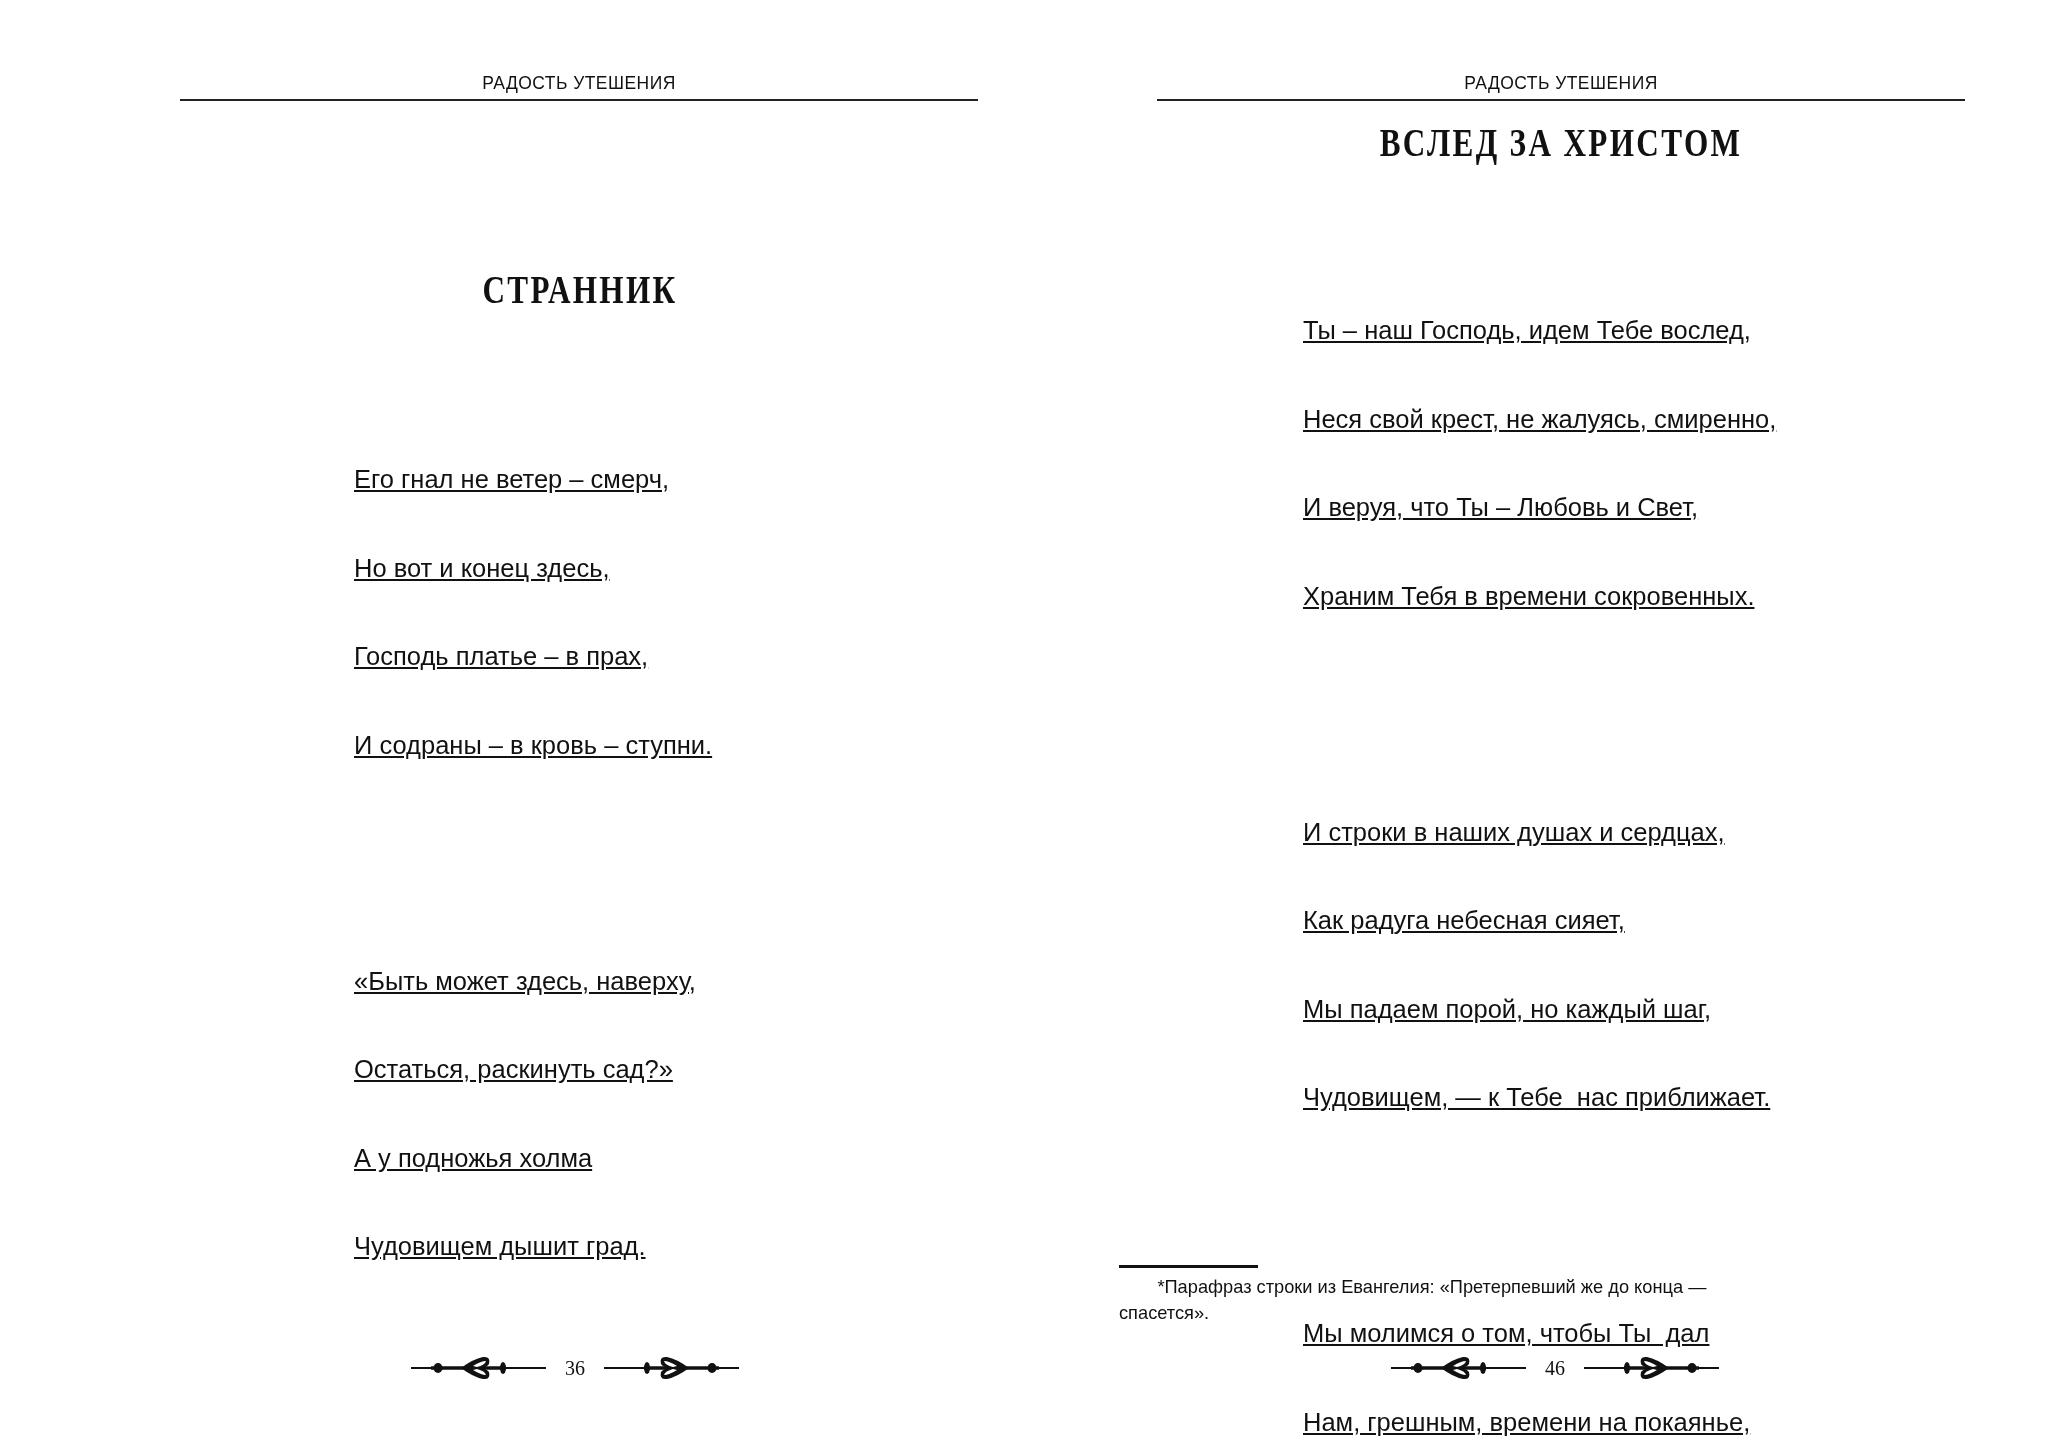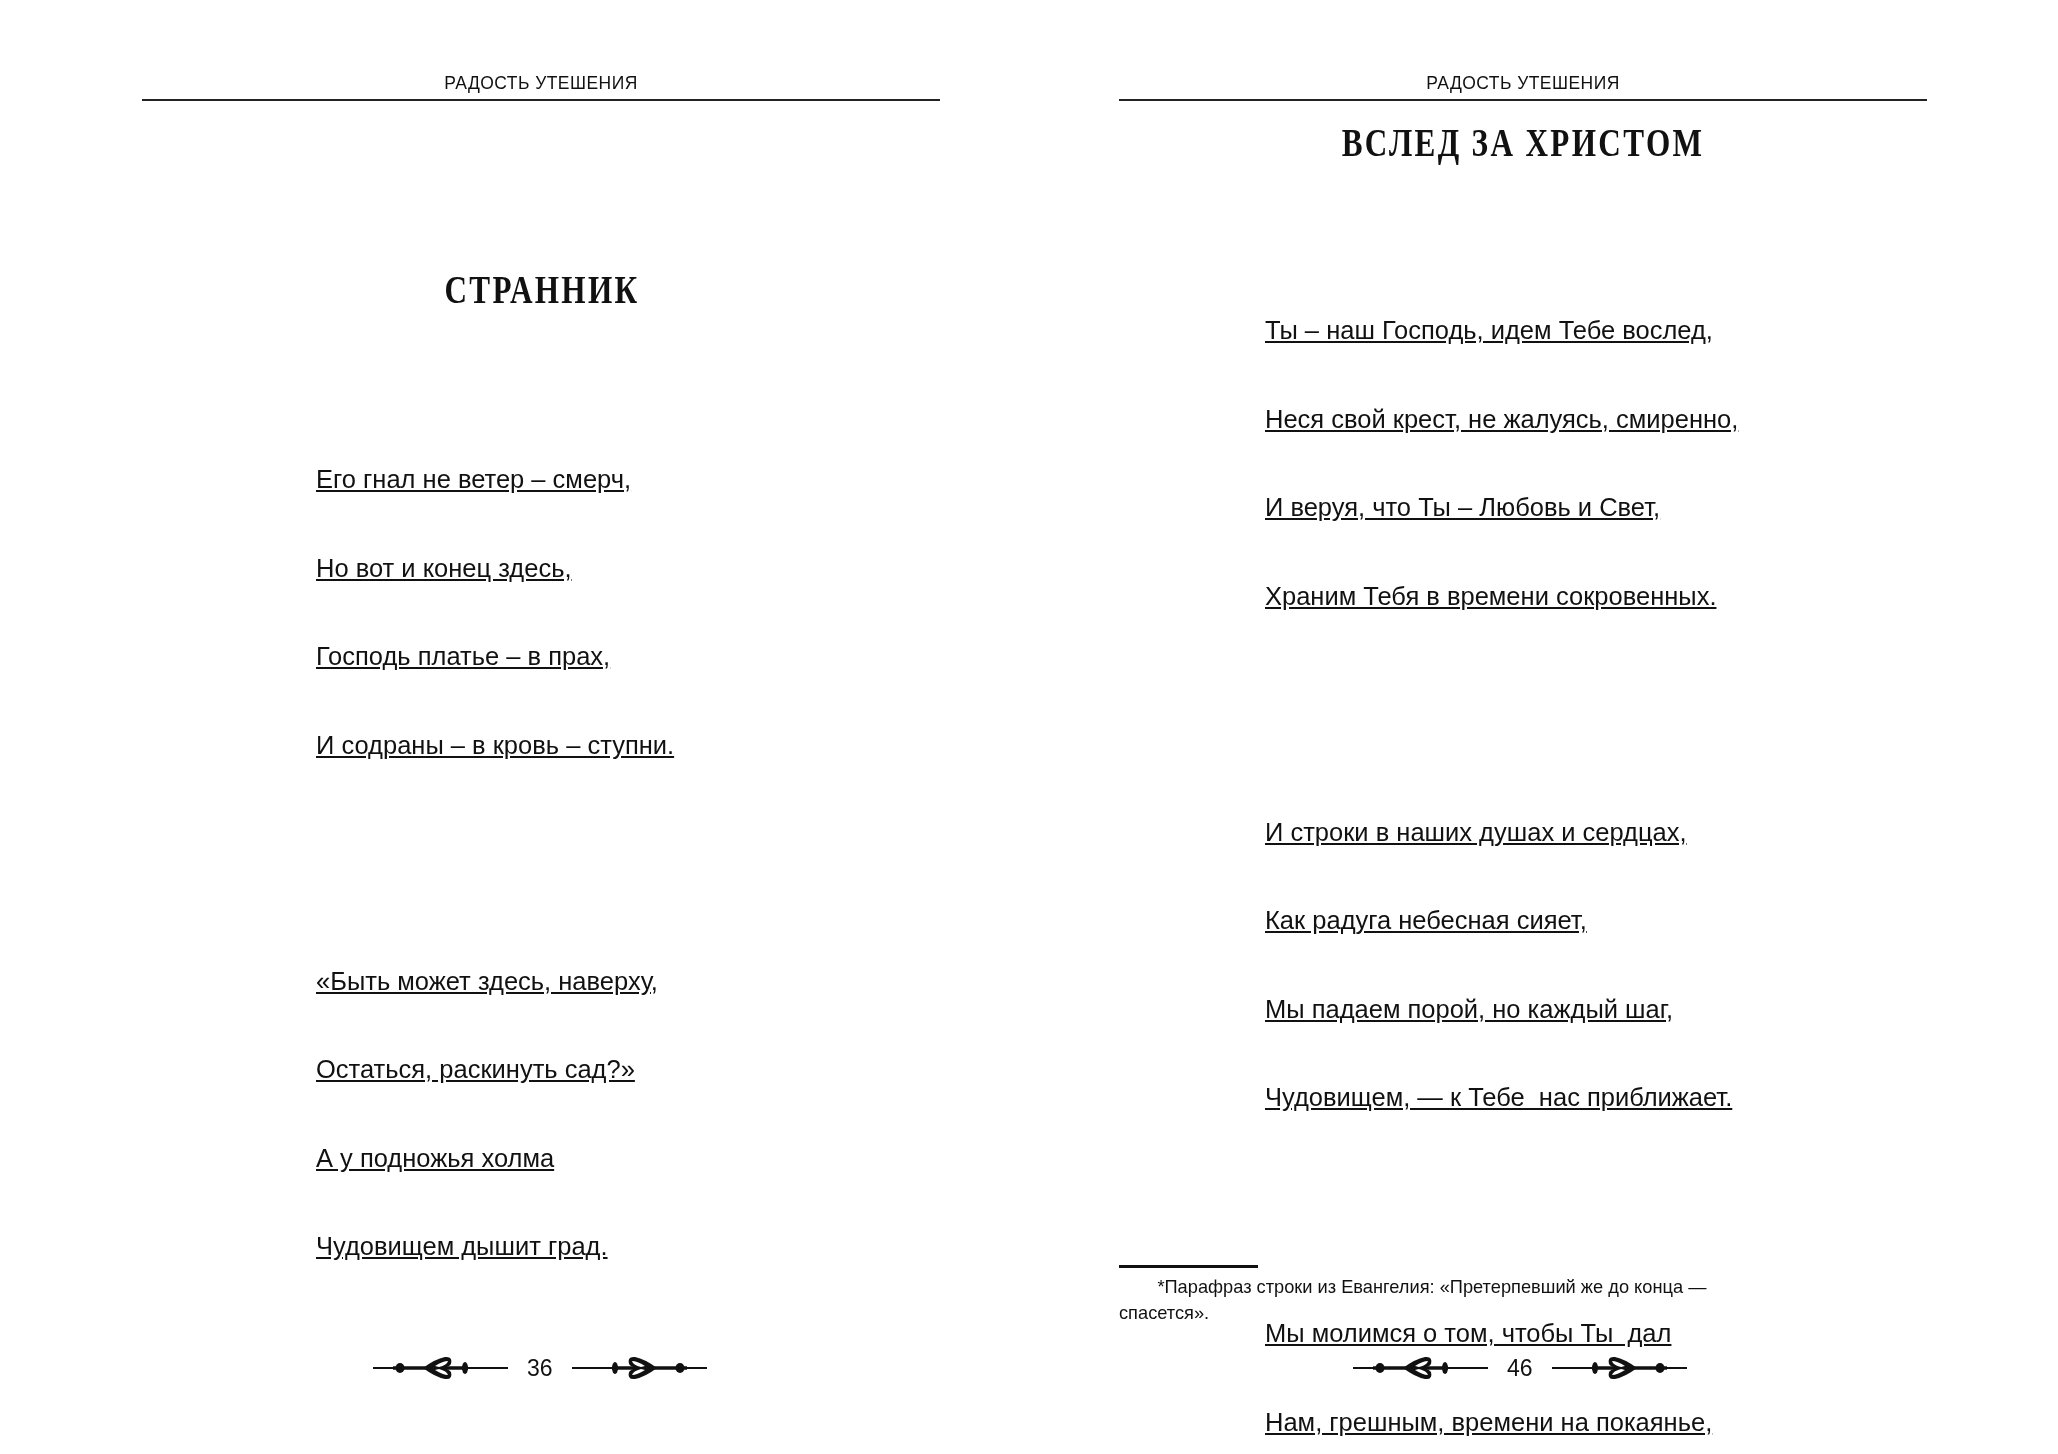--- a/index.html
+++ b/index.html
@@ -1,25 +1,25 @@
 <!DOCTYPE html>
 <html><head>
 <meta charset="utf-8">
 <style>
   html, body { margin:0; padding:0; }
   body { width:2058px; height:1454px; background:#ffffff; position:relative; overflow:hidden; color:#111; font-family:"Liberation Sans", sans-serif; }
-  .page { position:absolute; top:0; height:1022px; width:1029px; }
+  .page { position:absolute; top:0; height:1022px; width:1029px;margin-left:38px; }
   .running-head { position:absolute; top:72px; font-size:19px; letter-spacing:0.5px; text-align:center; transform:scaleX(0.92); }
   .rule { position:absolute; height:2px; background:#222; top:99px; }
   .title { position:absolute; text-align:center; font-family:"Liberation Serif", serif; font-weight:bold; font-size:40px; letter-spacing:3px; transform:scaleX(0.78); transform-origin:center; white-space:nowrap; }
   .poem { position:absolute; font-size:25.5px; line-height:29.5px; white-space:pre; }
   .stanza { margin-bottom:29.5px; }
   .stanza div { height:29.5px;text-decoration:underline; }
   .folio { position:absolute; top:1352px; display:flex; align-items:center; gap:18px; }
-  .folio-num { font-size:23px; }
+  .folio-num { font-size:20px;font-family:Liberation Serif, serif; }
   .footnote-rule { position:absolute; left:1119px; top:1265px; width:139px; height:3px; background:#111; }
   .footnote { position:absolute; left:1119px; top:1274px; width:808px; font-size:19px; line-height:26px; transform:scaleX(0.96); transform-origin:left; }
   .footnote .first { text-indent:40px; }
 </style>
 </head>
 <body>
 
 <svg width="0" height="0" style="position:absolute">
   <defs>
     <g id="fleuron">

